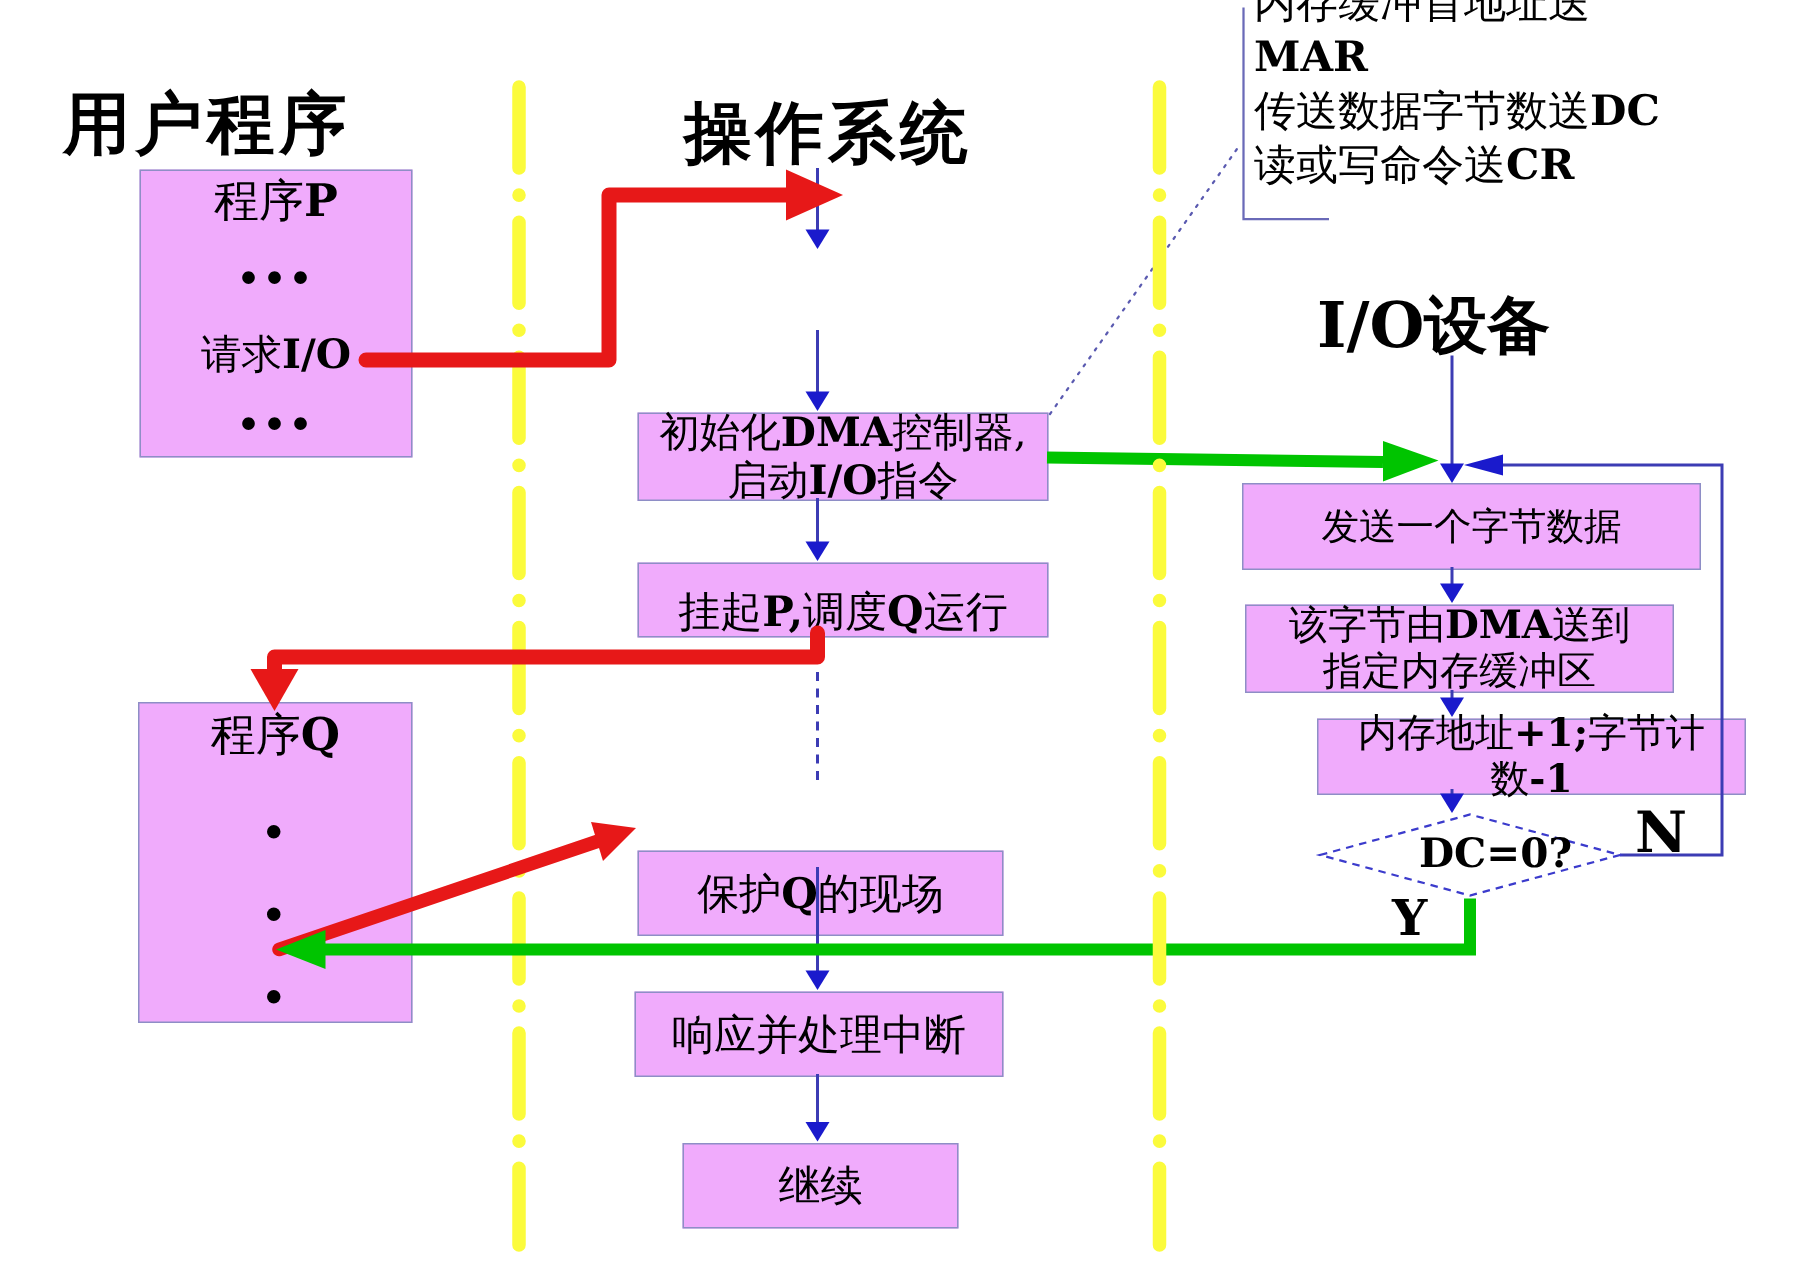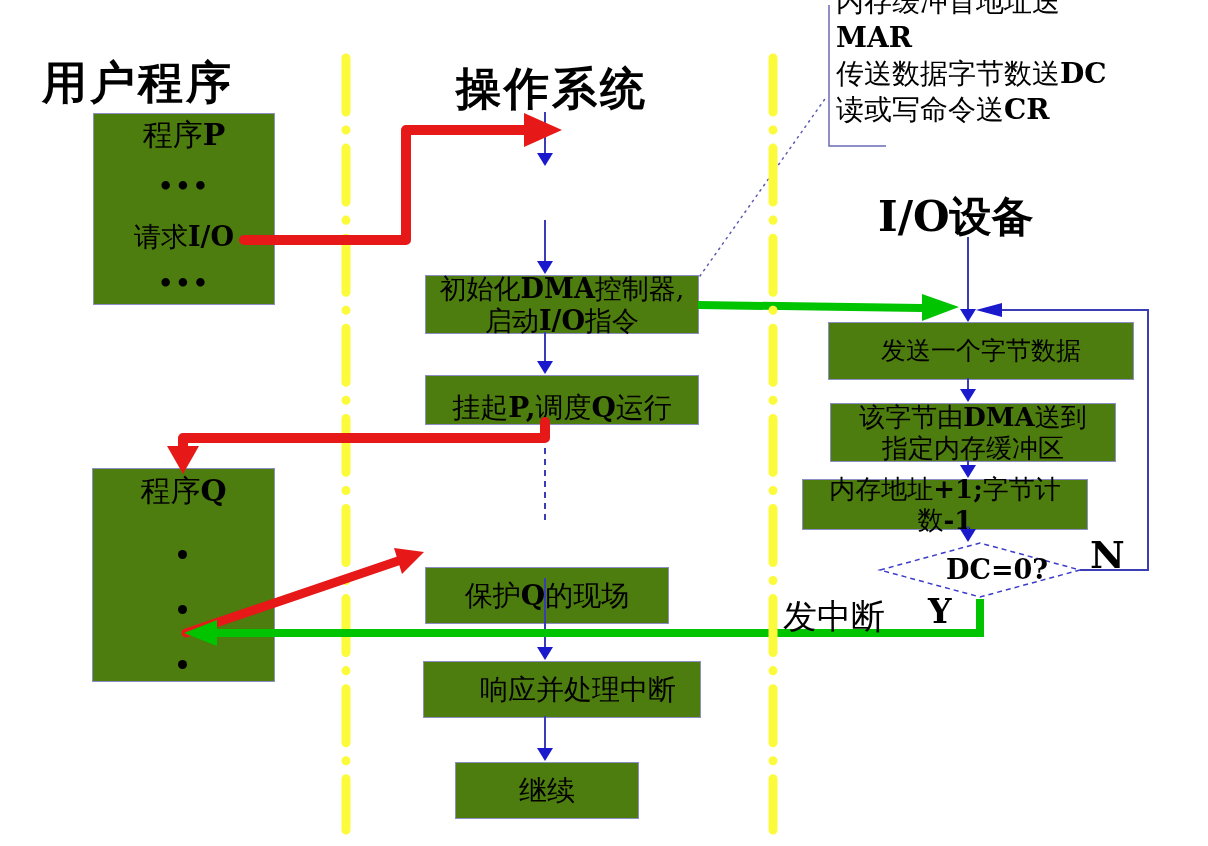--- a/index.html
+++ b/index.html
@@ -1,19 +1,19 @@
 <!DOCTYPE html>
 <html><head>
 <meta charset="utf-8">
 <style>
   html,body{margin:0;padding:0;background:#fff;}
   #stage{position:relative;width:1208px;height:846px;background:#fff;overflow:hidden;
          font-family:"DejaVu Serif","Liberation Serif",serif;color:#000;}
   .layer{position:absolute;left:0;top:0;z-index:2;pointer-events:none;}
-  .box{position:absolute;background:#4d7c0f;border:1.5px solid #8e8ec6;z-index:1;
+  .box{position:absolute;background:#f0abfc;border:1.5px solid #8e8ec6;z-index:1;
        display:flex;flex-direction:column;align-items:center;justify-content:center;
        text-align:center;line-height:1.18;}
   .hd{position:absolute;font-weight:bold;white-space:nowrap;z-index:1;}
   .lbl{position:absolute;white-space:nowrap;z-index:3;}
   .b{font-weight:bold;}
   .pbox-item{position:absolute;width:100%;text-align:center;left:0;}
   .vdot{position:absolute;width:9px;height:9px;border-radius:50%;background:#000;}
   .annot{position:absolute;left:836px;top:-16px;z-index:1;font-size:28px;line-height:36px;white-space:nowrap;}
 </style>
 </head>
@@ -53,45 +53,44 @@
   </div>
 
   <div class="box" style="left:425px;top:375px;width:272px;height:48px;font-size:28px;justify-content:flex-end;">
     <div><span>挂起</span><span class="b">P,</span><span>调度</span><span class="b">Q</span><span>运行</span></div>
   </div>
 
   <div class="box" style="left:425px;top:523px;width:242px;height:55px;font-size:28px;margin-top:44px;">
     <div><span>保护</span><span class="b">Q</span><span>的现场</span></div>
   </div>
 
-  <div class="box" style="left:423px;top:661px;width:244px;height:55px;font-size:28px;padding-left:32px;">
+  <div class="box" style="left:423px;top:661px;width:244px;height:55px;font-size:28px;">
     <span>响应并处理中断</span>
   </div>
 
   <div class="box" style="left:455px;top:762px;width:182px;height:55px;font-size:28px;">
     <span>继续</span>
   </div>
 
   <div class="box" style="left:828px;top:322px;width:304px;height:56px;font-size:25px;">
     <div>发送一个字节数据</div>
   </div>
 
   <div class="box" style="left:830px;top:403px;width:284px;height:57px;font-size:26px;">
     <div><span>该字节由</span><span class="b">DMA</span><span>送到</span></div>
     <div>指定内存缓冲区</div>
   </div>
 
-  <div class="box" style="left:802px;top:479px;width:284px;height:49px;font-size:26px;align-items:center;">
+  <div class="box" style="left:878px;top:479px;width:284px;height:49px;font-size:26px;align-items:center;">
     <div><span>内存地址</span><span class="b">+1;</span><span>字节计数</span><span class="b">-1</span></div>
   </div>
 
   <div class="lbl b" style="left:946px;top:554px;font-size:27px;">DC=0?</div>
   <div class="lbl b" style="left:1090px;top:532px;font-size:38px;">N</div>
   <div class="lbl b" style="left:928px;top:592px;font-size:33px;">Y</div>
-  <div class="lbl" style="left:783px;top:594px;font-size:34px;">发中断</div>
 
   <svg class="layer" width="1208" height="846" viewBox="0 0 1208 846">
 
     <line x1="346" y1="58" x2="346" y2="830" stroke-width="9" stroke-linecap="round" stroke-dasharray="54 18 0.1 18" stroke="#fbfb3c"></line>
 
     <polyline points="829,5 829,146 886,146" fill="none" stroke="#6a6ab8" stroke-width="1.5"></polyline>
     <line x1="700" y1="276" x2="827" y2="96" stroke="#5a5ab0" stroke-width="1.5" stroke-dasharray="1.5 5" stroke-linecap="round"></line>
 
     <line x1="545" y1="112" x2="545" y2="154" stroke="#3c3cb4" stroke-width="2"></line>
     <polygon points="537,153 553,153 545,166" fill="#1a1acc"></polygon>

